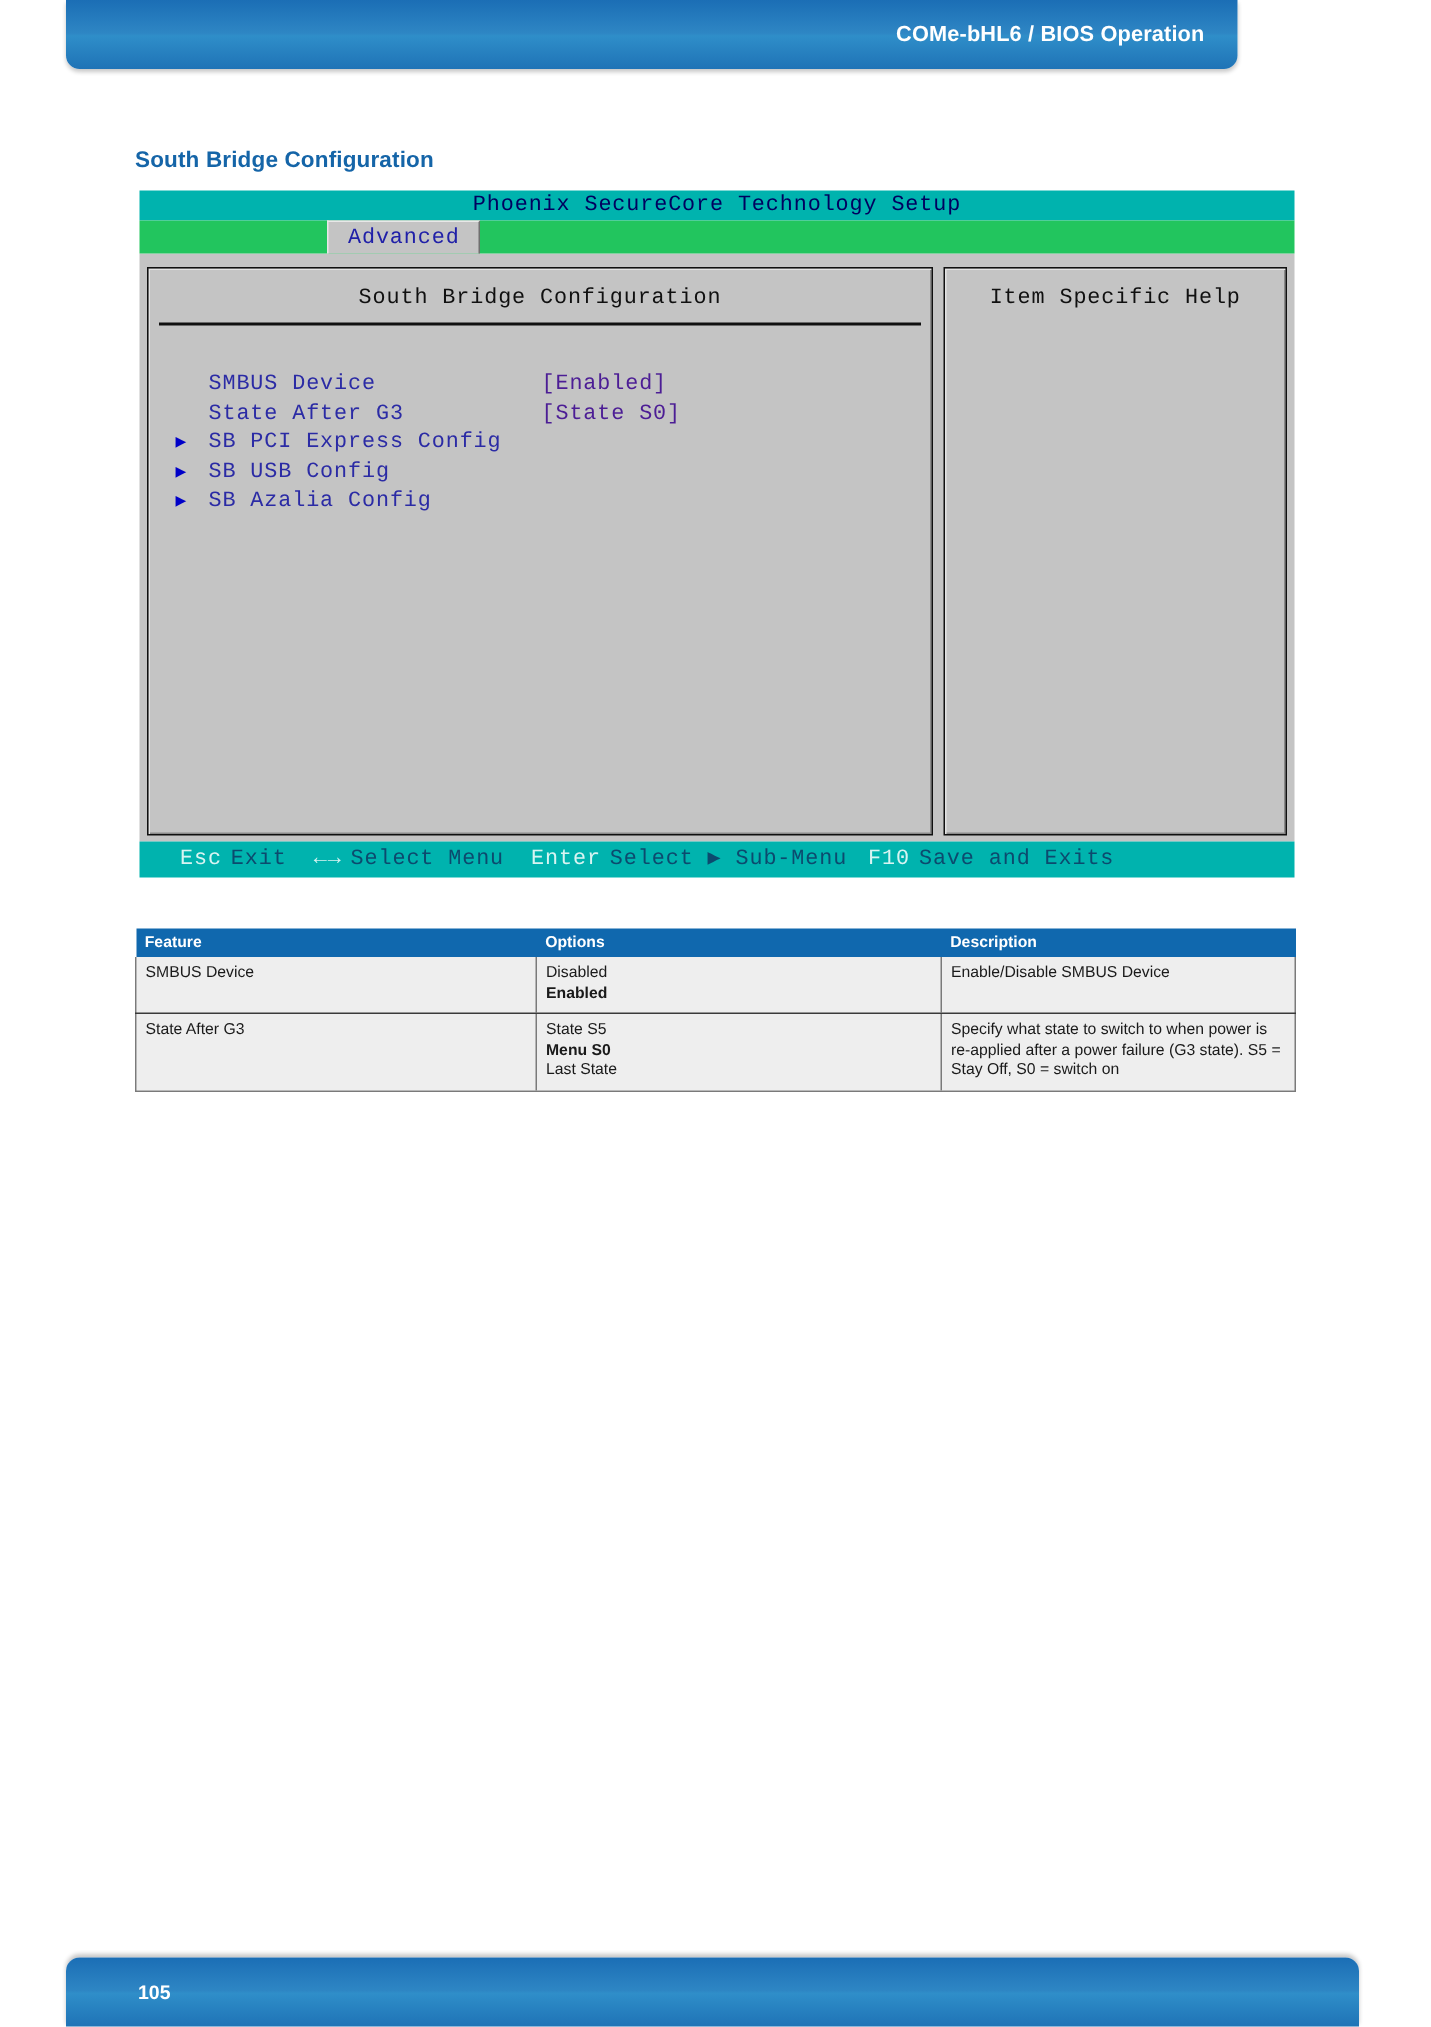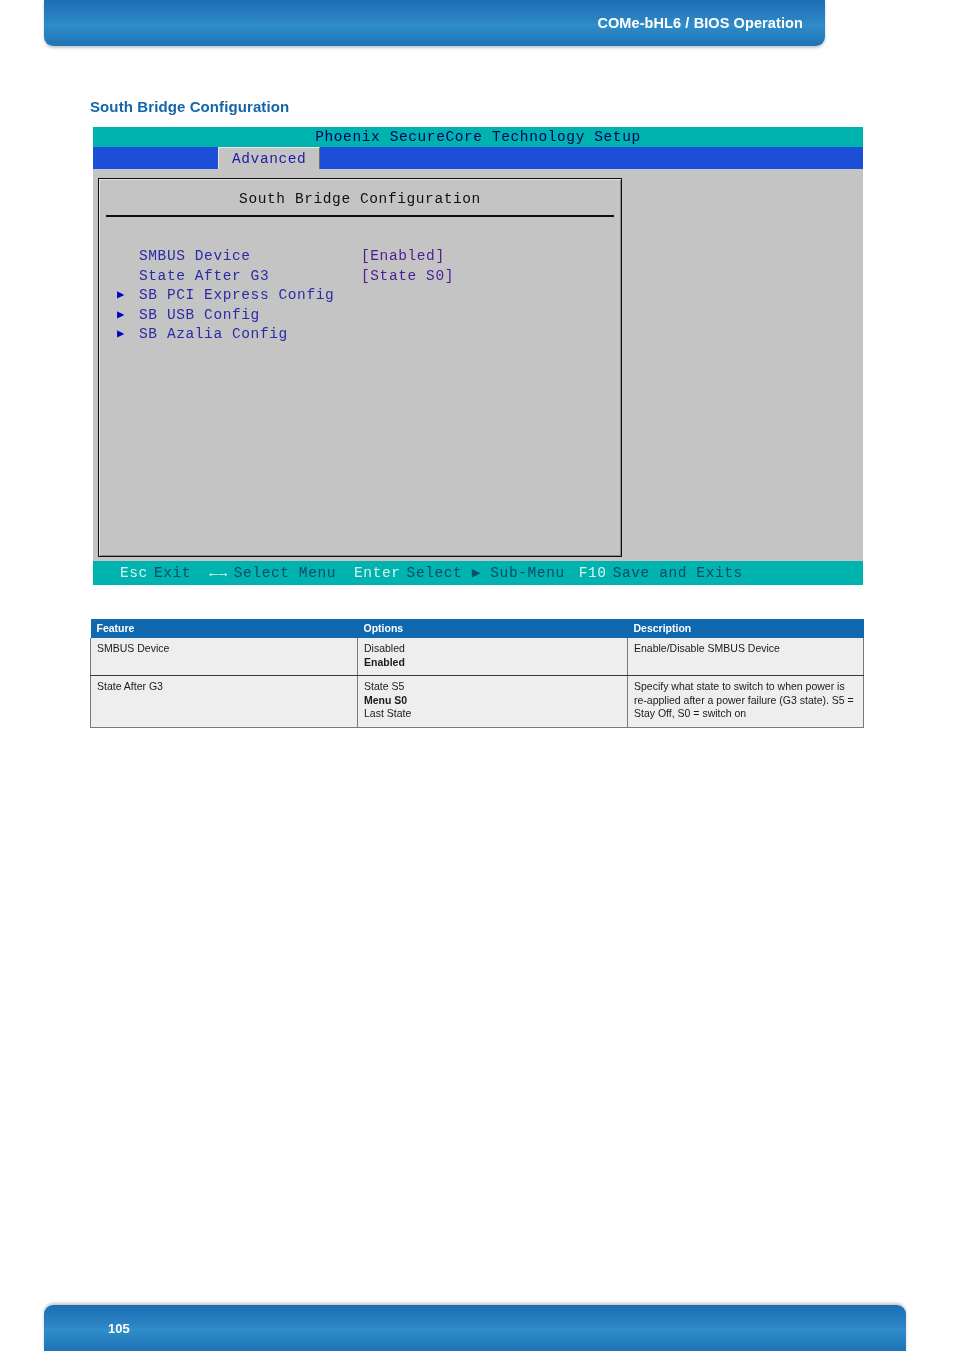--- a/index.html
+++ b/index.html
@@ -63,21 +63,21 @@
     background: #00b3ae;
     color: #00005f;
     text-align: center;
     font-size: 14.5px;
     letter-spacing: 0.6px;
     height: 20px;
     line-height: 20px;
     white-space: nowrap;
   }
   .bios-menubar {
-    background: #1d4ed8;
+    background: #22c55e;
     height: 22px;
     position: relative;
   }
   .bios-tab {
     position: absolute;
     left: 125px;
     top: 0;
     height: 22px;
     line-height: 22px;
     padding: 0 13px;
@@ -233,21 +233,21 @@
     bottom: 0;
     width: 862px;
     height: 46px;
     background: linear-gradient(180deg, #1b6eb5 0%, #2e86c4 48%, #2f8ec9 52%, #1f73b6 100%);
     border-top-left-radius: 9px;
     border-top-right-radius: 9px;
     box-shadow: 0 -2px 3px rgba(0,0,0,0.22);
   }
   .page-number {
     position: absolute;
-    left: 64px;
+    left: 48px;
     top: 50%;
     transform: translateY(-50%);
     color: #ffffff;
     font-size: 13px;
     font-weight: bold;
   }
 </style>
 </head>
 <body>
 
@@ -300,20 +300,23 @@
 
         <div class="bios-row">
           <span class="arrow">▶</span>
           <span class="label">SB Azalia Config</span>
           <span class="value"></span>
         </div>
 
       </div>
     </div>
 
+    <div class="bios-pane bios-pane-right">
+      <div class="pane-head">Item Specific Help</div>
+    </div>
 
   </div>
 
   <div class="bios-footer">
     <span class="key">Esc</span><span class="act">Exit</span><span class="key">←→</span><span class="act">Select Menu</span><span class="key">Enter</span><span class="act tight">Select ▶ Sub-Menu</span><span class="key">F10</span><span class="act">Save and Exits</span>
   </div>
 
 </div>
 
 <table class="ref-table">

